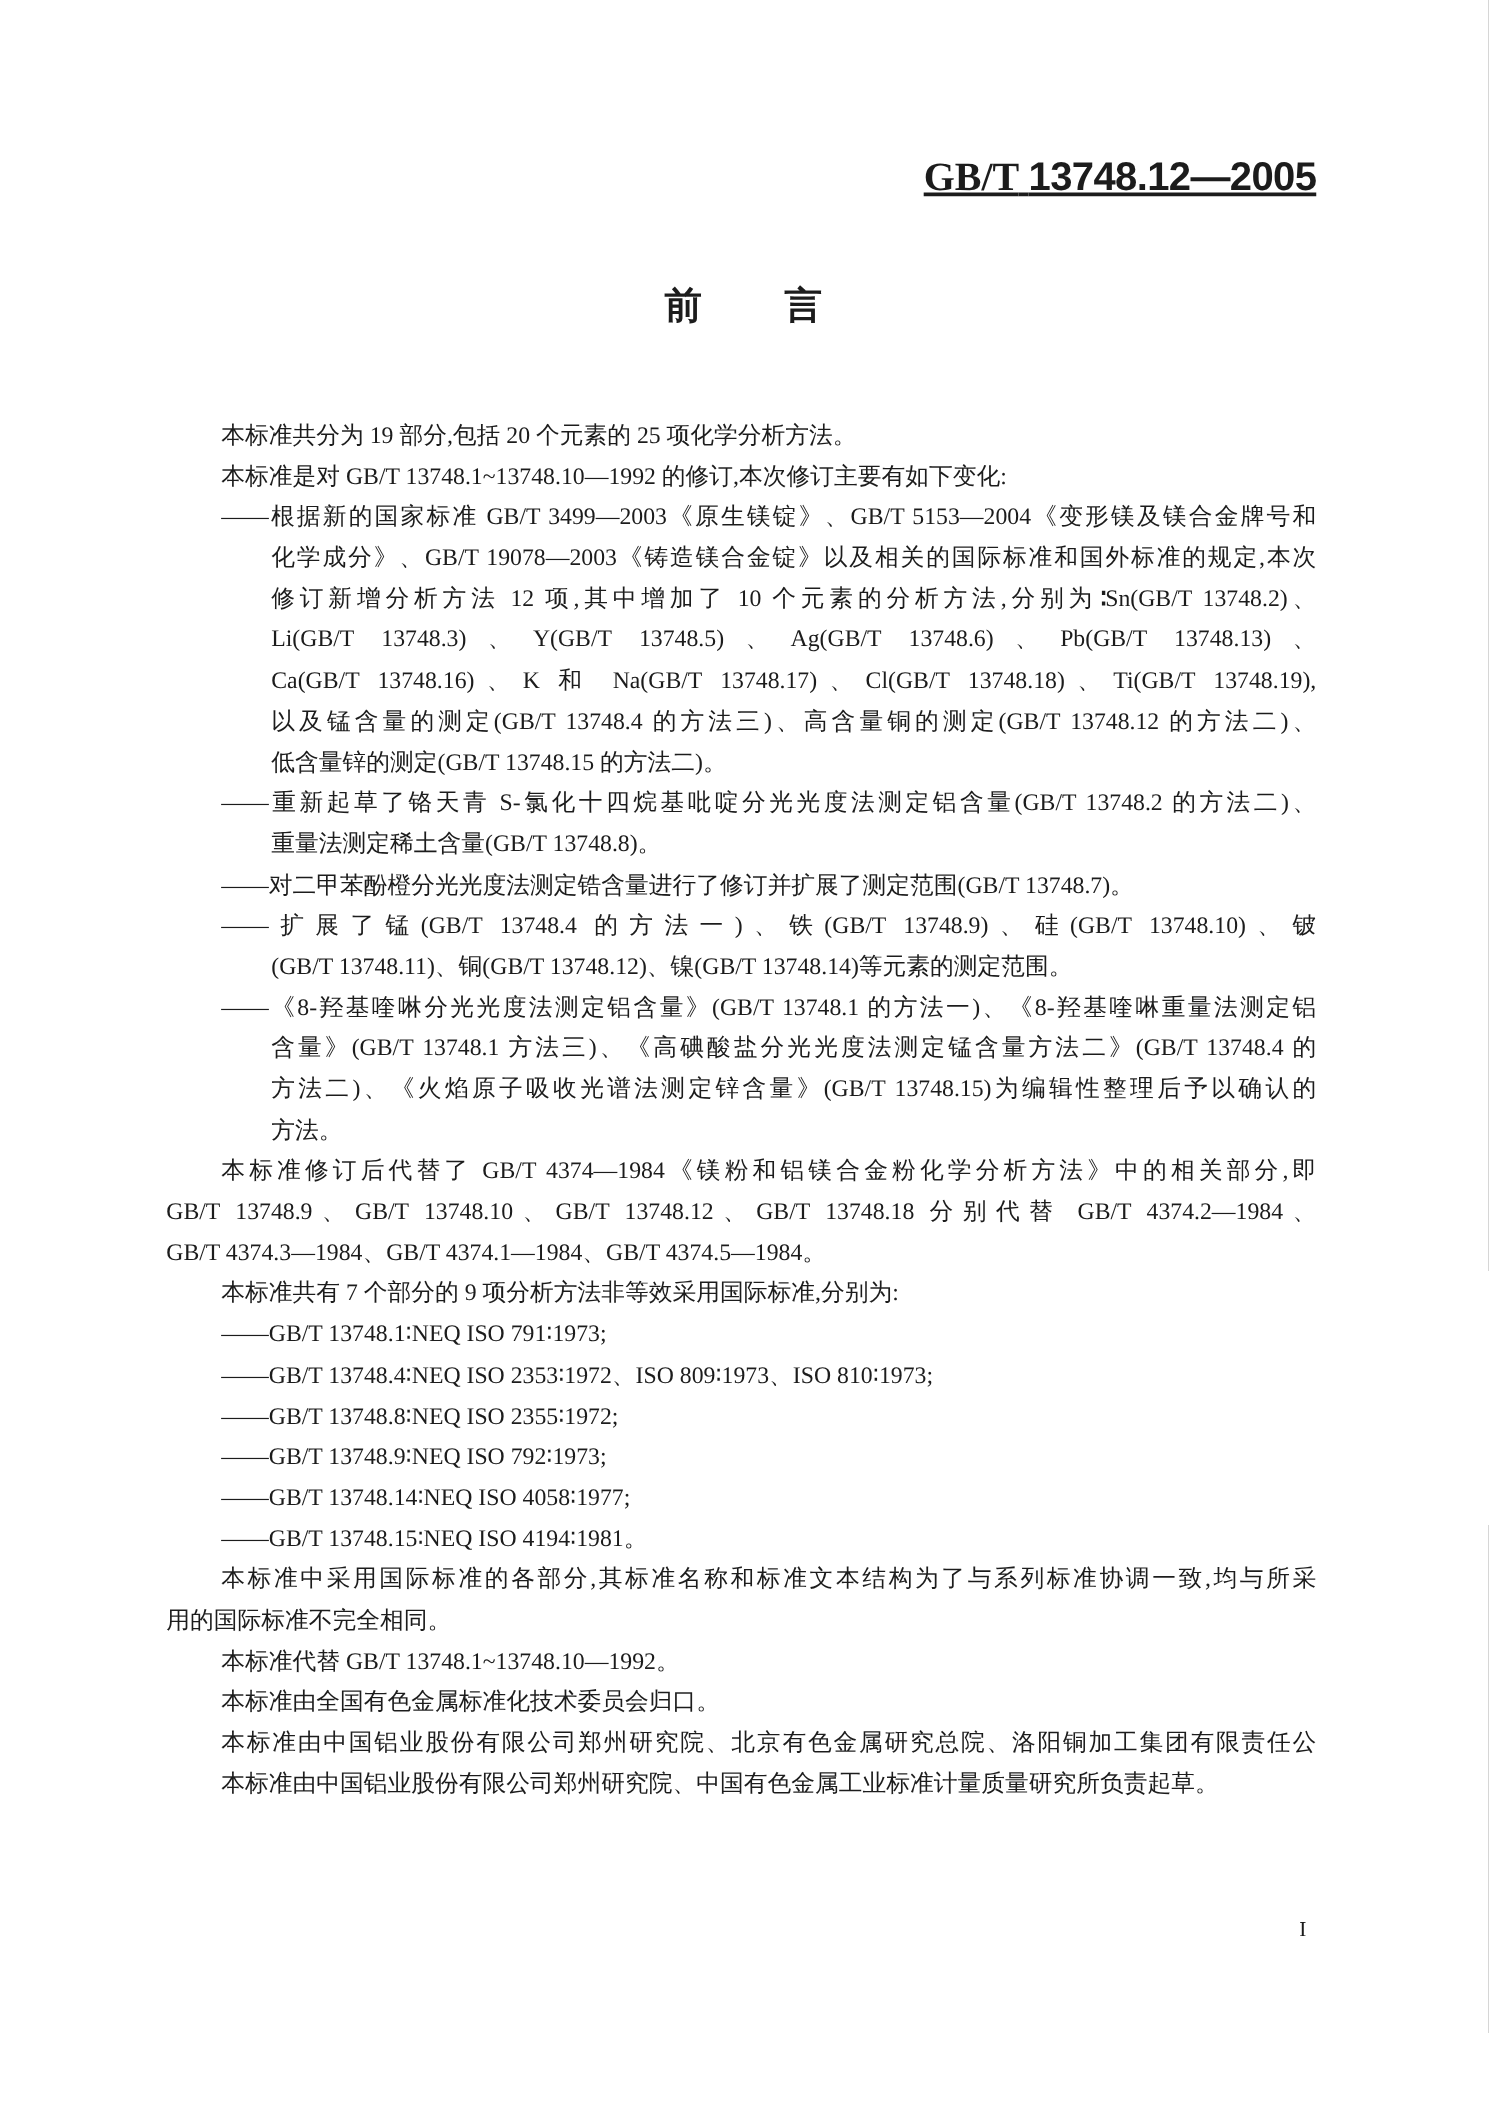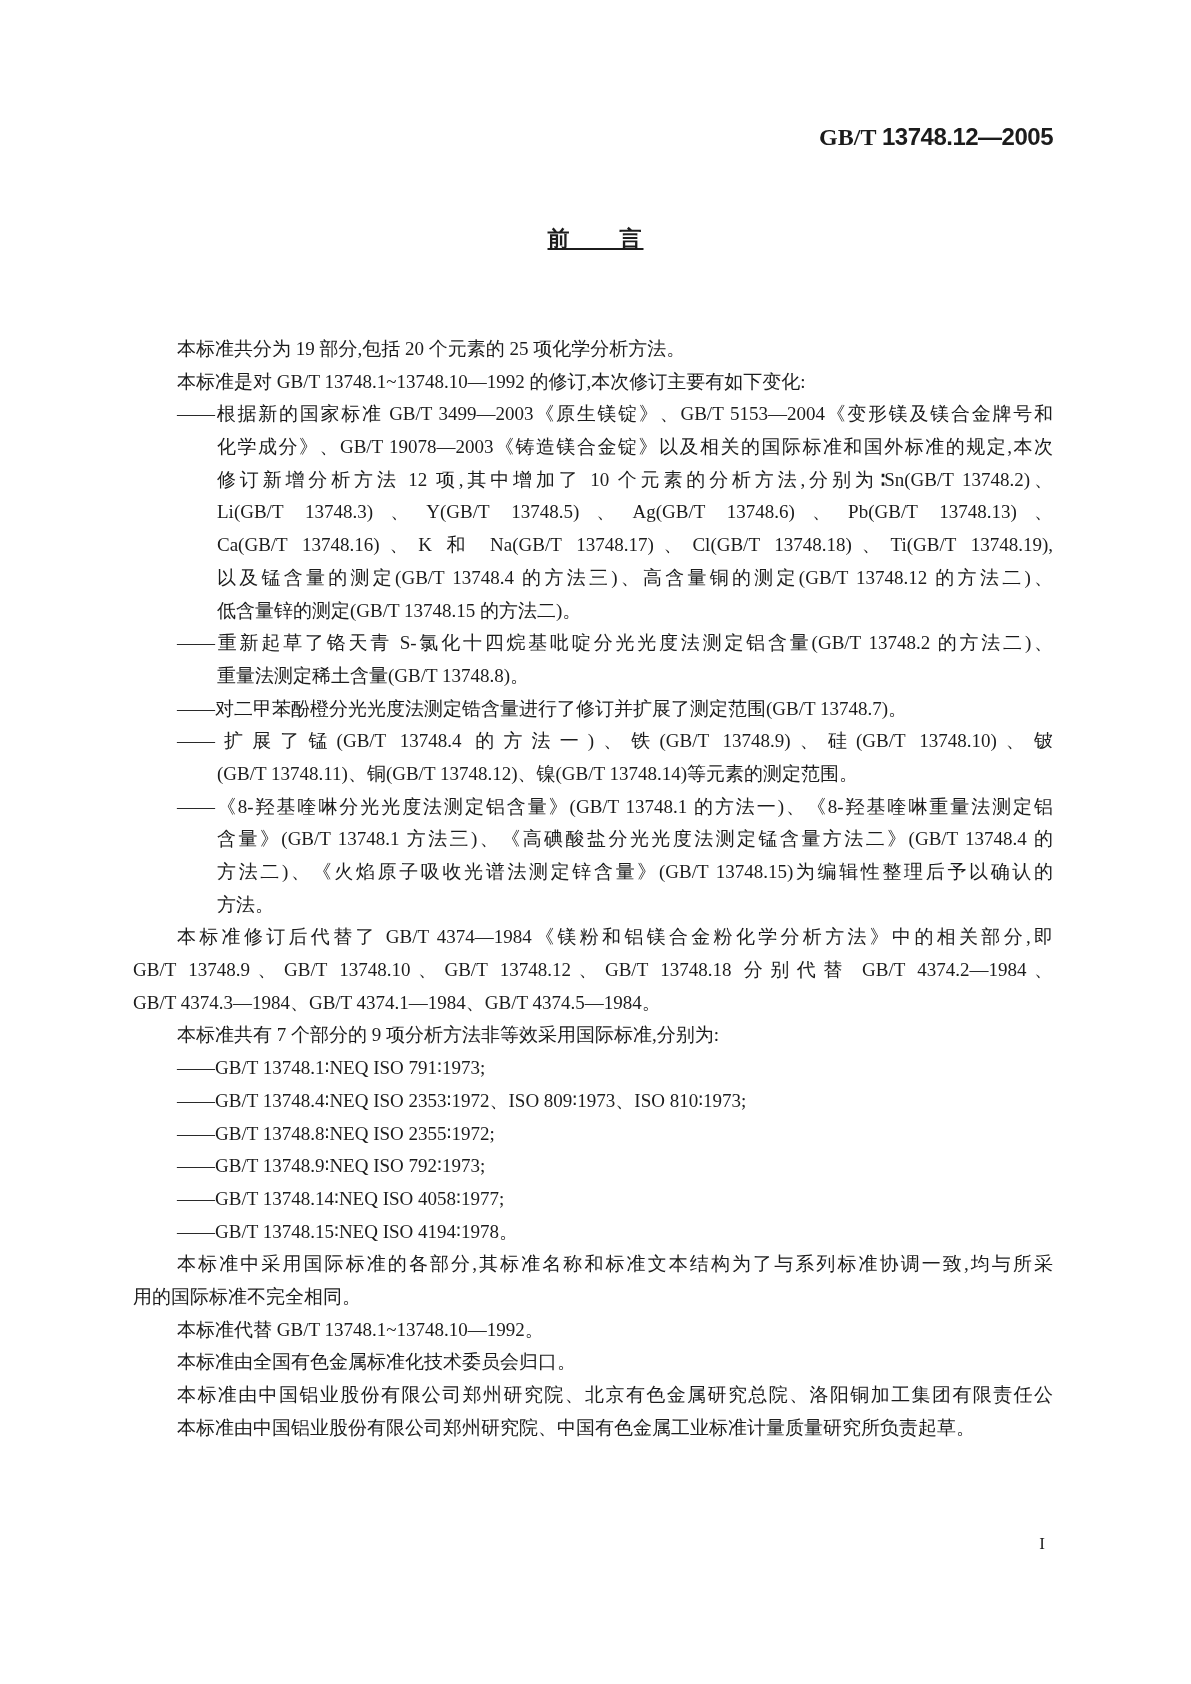--- a/index.html
+++ b/index.html
@@ -10,45 +10,45 @@
     margin: 0 auto;
     background: #ffffff;
     color: #1c1c1c;
     font-family: "Liberation Serif", "DejaVu Serif", serif;
     overflow: hidden;
   }
   .header-code {
     position: absolute;
     top: 123px;
     right: 138px;
-    font-size: 24px;
+    font-size: 32px;
     font-weight: bold;
     letter-spacing: 0px;
     white-space: nowrap;
+    text-decoration: underline;
   }
   .header-code .code-prefix {
     font-family: "Liberation Serif", "DejaVu Serif", serif;
   }
   .header-code .code-number {
     font-family: "Liberation Sans", "DejaVu Sans", sans-serif;
     letter-spacing: -0.5px;
   }
   .doc-title {
     position: absolute;
     top: 224px;
     left: 0;
     width: 100%;
     margin: 0;
     text-align: center;
     font-family: "Liberation Sans", "DejaVu Sans", sans-serif;
     font-weight: bold;
-    font-size: 22px;
+    font-size: 30px;
     letter-spacing: 2px;
     white-space: pre;
-    text-decoration: underline;
   }
   .body-text {
     position: absolute;
     left: 133px;
     top: 333px;
     width: 920px;
     font-size: 19px;
   }
   .line {
     height: 32.7px;
@@ -104,21 +104,21 @@
       <div class="line ind-hang">方法。</div>
       <div class="line ind-para fill">本标准修订后代替了 GB/T 4374—1984《镁粉和铝镁合金粉化学分析方法》中的相关部分,即</div>
       <div class="line ind-flush fill">GB/T 13748.9、GB/T 13748.10、GB/T 13748.12、GB/T 13748.18 分别代替 GB/T 4374.2—1984、</div>
       <div class="line ind-flush">GB/T 4374.3—1984、GB/T 4374.1—1984、GB/T 4374.5—1984。</div>
       <div class="line ind-para">本标准共有 7 个部分的 9 项分析方法非等效采用国际标准,分别为:</div>
       <div class="line ind-para">——GB/T 13748.1∶NEQ ISO 791∶1973;</div>
       <div class="line ind-para">——GB/T 13748.4∶NEQ ISO 2353∶1972、ISO 809∶1973、ISO 810∶1973;</div>
       <div class="line ind-para">——GB/T 13748.8∶NEQ ISO 2355∶1972;</div>
       <div class="line ind-para">——GB/T 13748.9∶NEQ ISO 792∶1973;</div>
       <div class="line ind-para">——GB/T 13748.14∶NEQ ISO 4058∶1977;</div>
-      <div class="line ind-para">——GB/T 13748.15∶NEQ ISO 4194∶1978。</div>
+      <div class="line ind-para">——GB/T 13748.15∶NEQ ISO 4194∶1981。</div>
       <div class="line ind-para fill">本标准中采用国际标准的各部分,其标准名称和标准文本结构为了与系列标准协调一致,均与所采</div>
       <div class="line ind-flush">用的国际标准不完全相同。</div>
       <div class="line ind-para">本标准代替 GB/T 13748.1~13748.10—1992。</div>
       <div class="line ind-para">本标准由全国有色金属标准化技术委员会归口。</div>
       <div class="line ind-para fill">本标准由中国铝业股份有限公司郑州研究院、北京有色金属研究总院、洛阳铜加工集团有限责任公</div>
       <div class="line ind-para">本标准由中国铝业股份有限公司郑州研究院、中国有色金属工业标准计量质量研究所负责起草。</div>
     </div>
 
   <div class="page-number">I</div>
 

